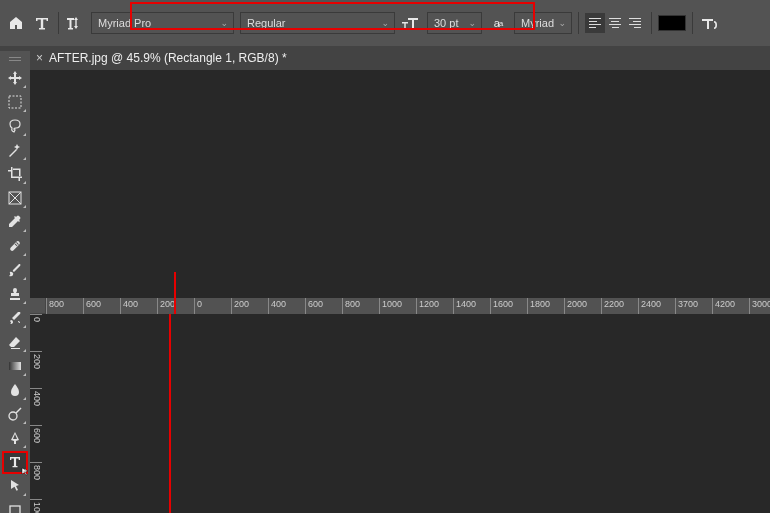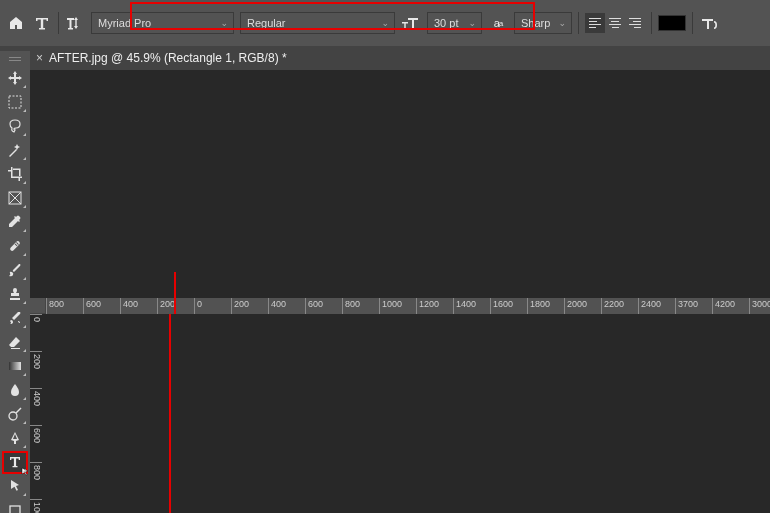--- a/index.html
+++ b/index.html
@@ -120,21 +120,21 @@
         <path d="M7 2h10v2h-4v9h-2V4H7zM1 6h6v1.5H4.7V13H3.3V7.5H1z" fill="#e8e8e8"></path>
       </svg>
   </div>
   <div class="dropdown dd-size">
     <span>30 pt</span>
     <span class="chev">⌄</span>
   </div>
 
   <div class="icon-btn" style="font-size:11px;letter-spacing:-1px;">a<sub style="font-size:8px">a</sub></div>
   <div class="dropdown dd-aa">
-    <span>Sharp</span>
+    <span>Myriad</span>
     <span class="chev">⌄</span>
   </div>
   <div class="vsep"></div>
 
   <div class="align-group">
     <div class="align-btn active">
       <div class="align-lines">
           <span style="width:12px"></span>
           <span style="width:8px"></span>
           <span style="width:12px"></span>

